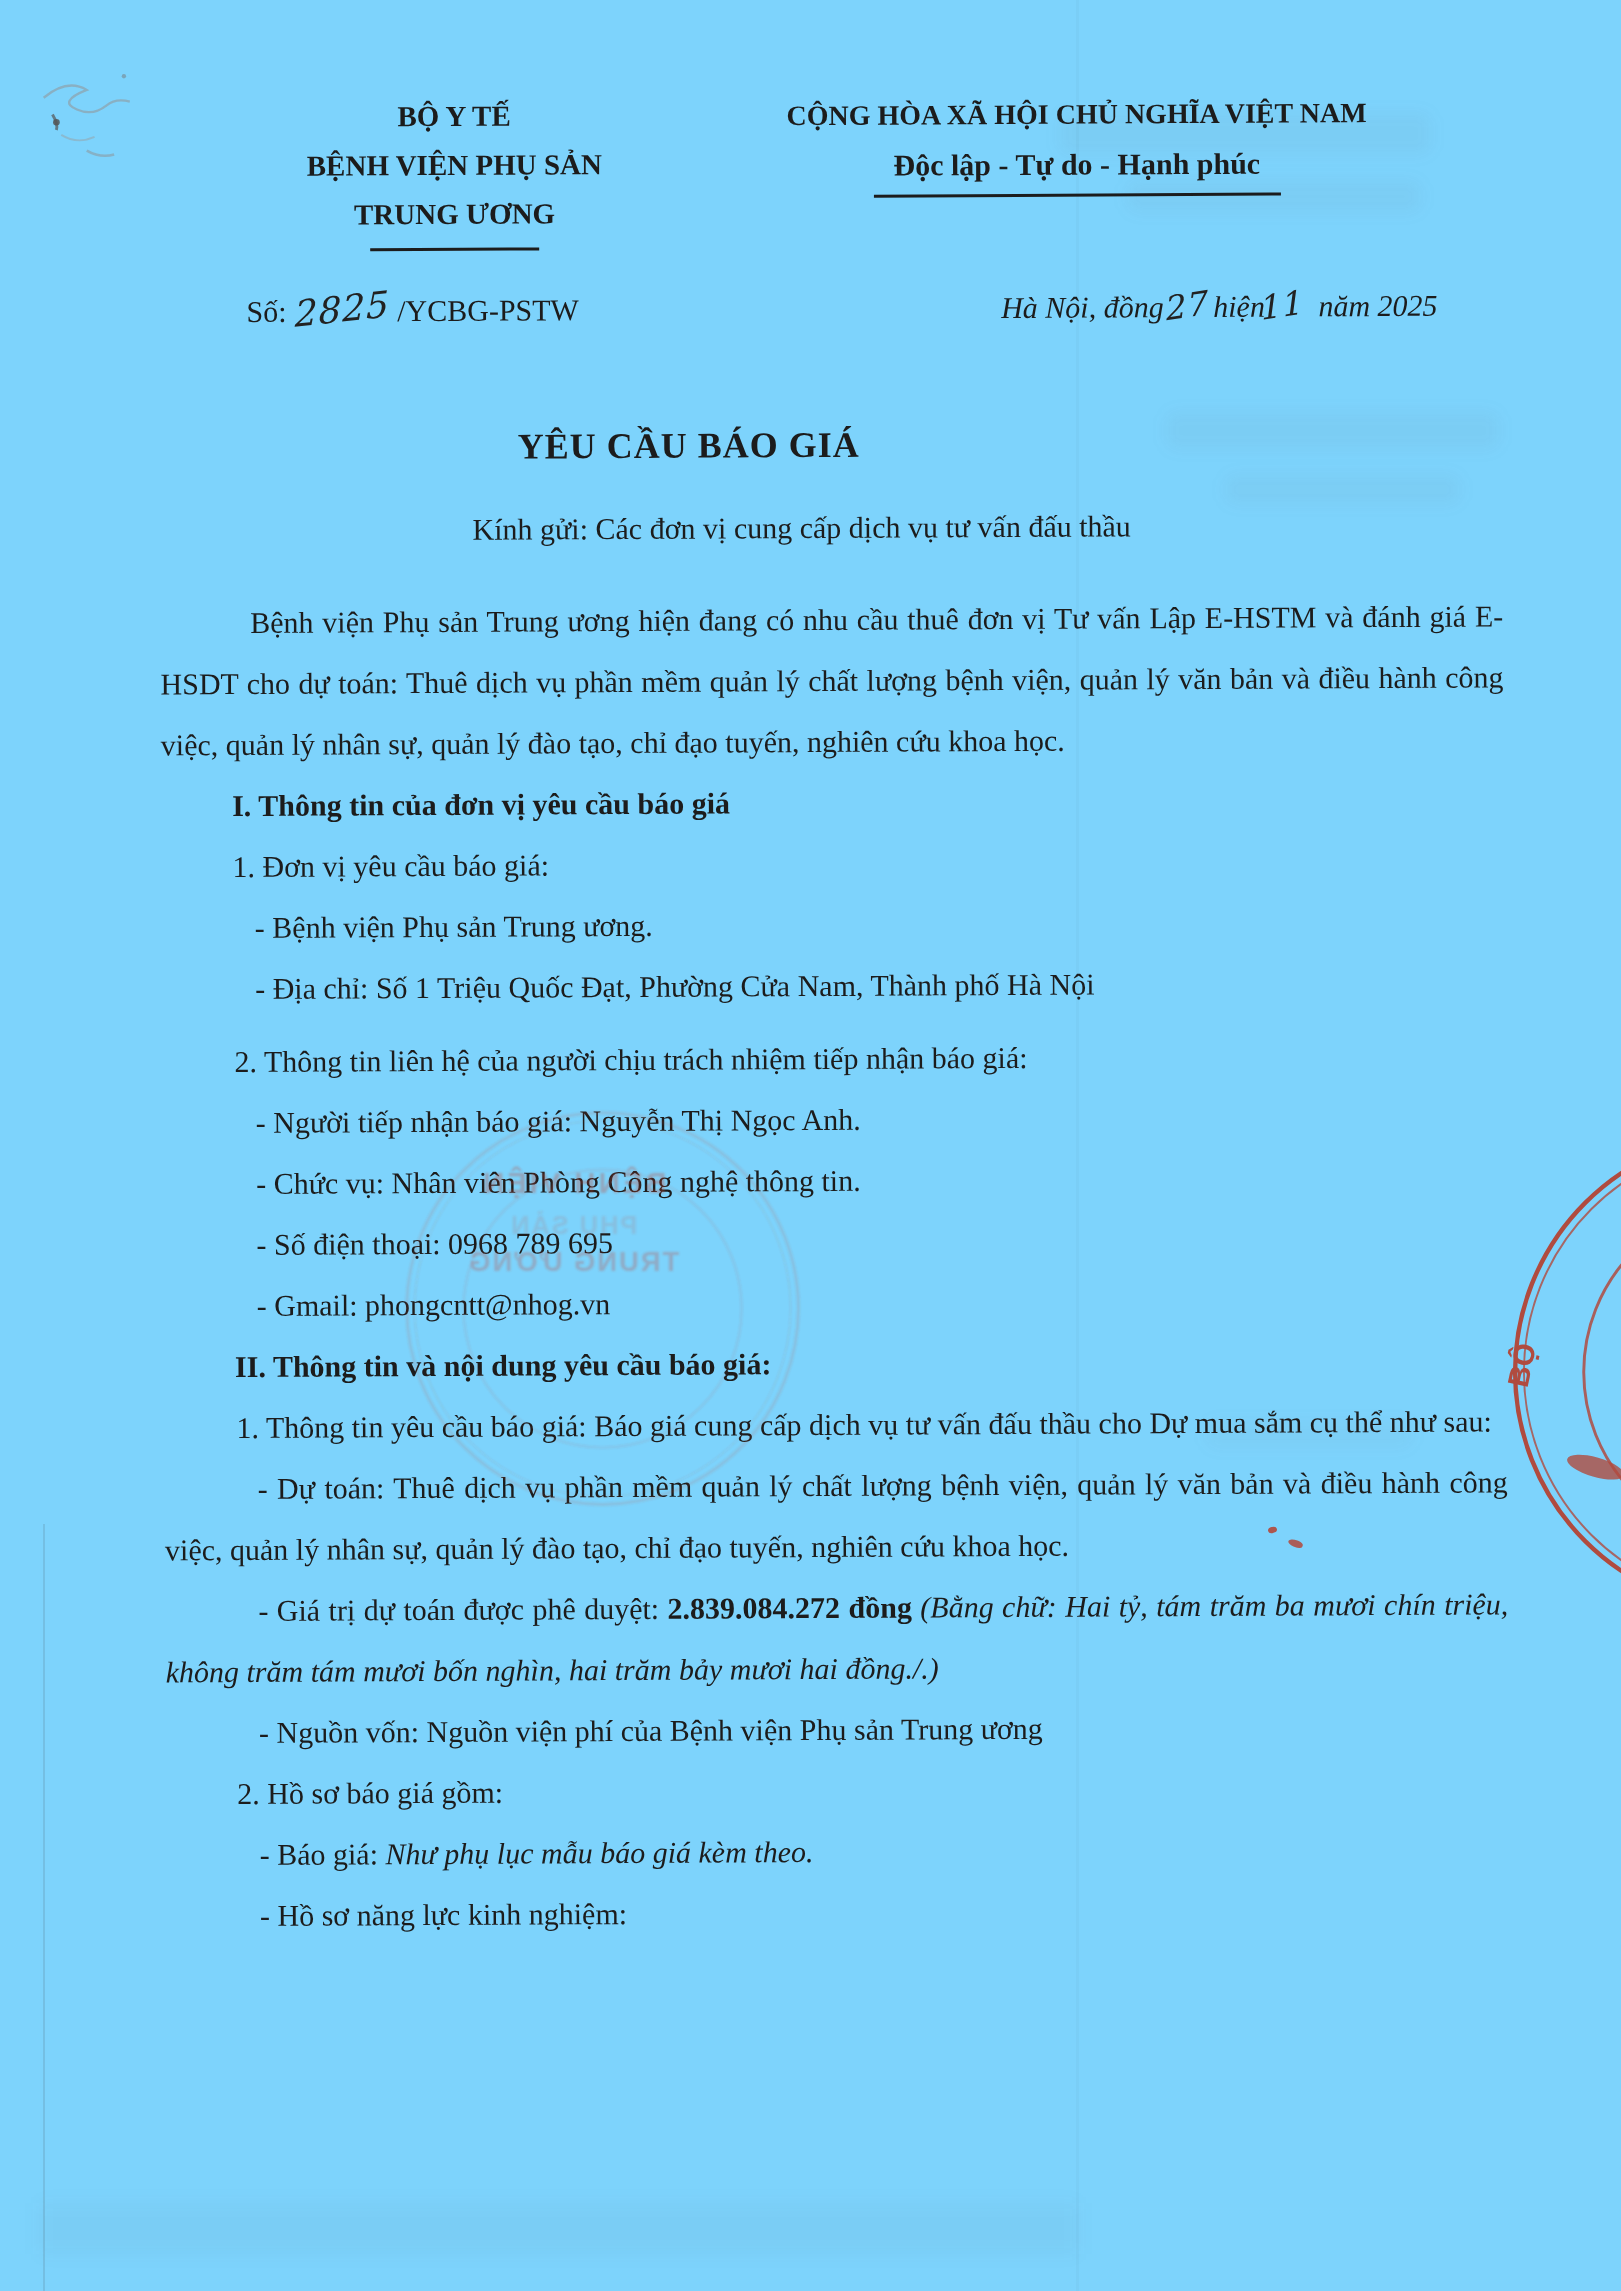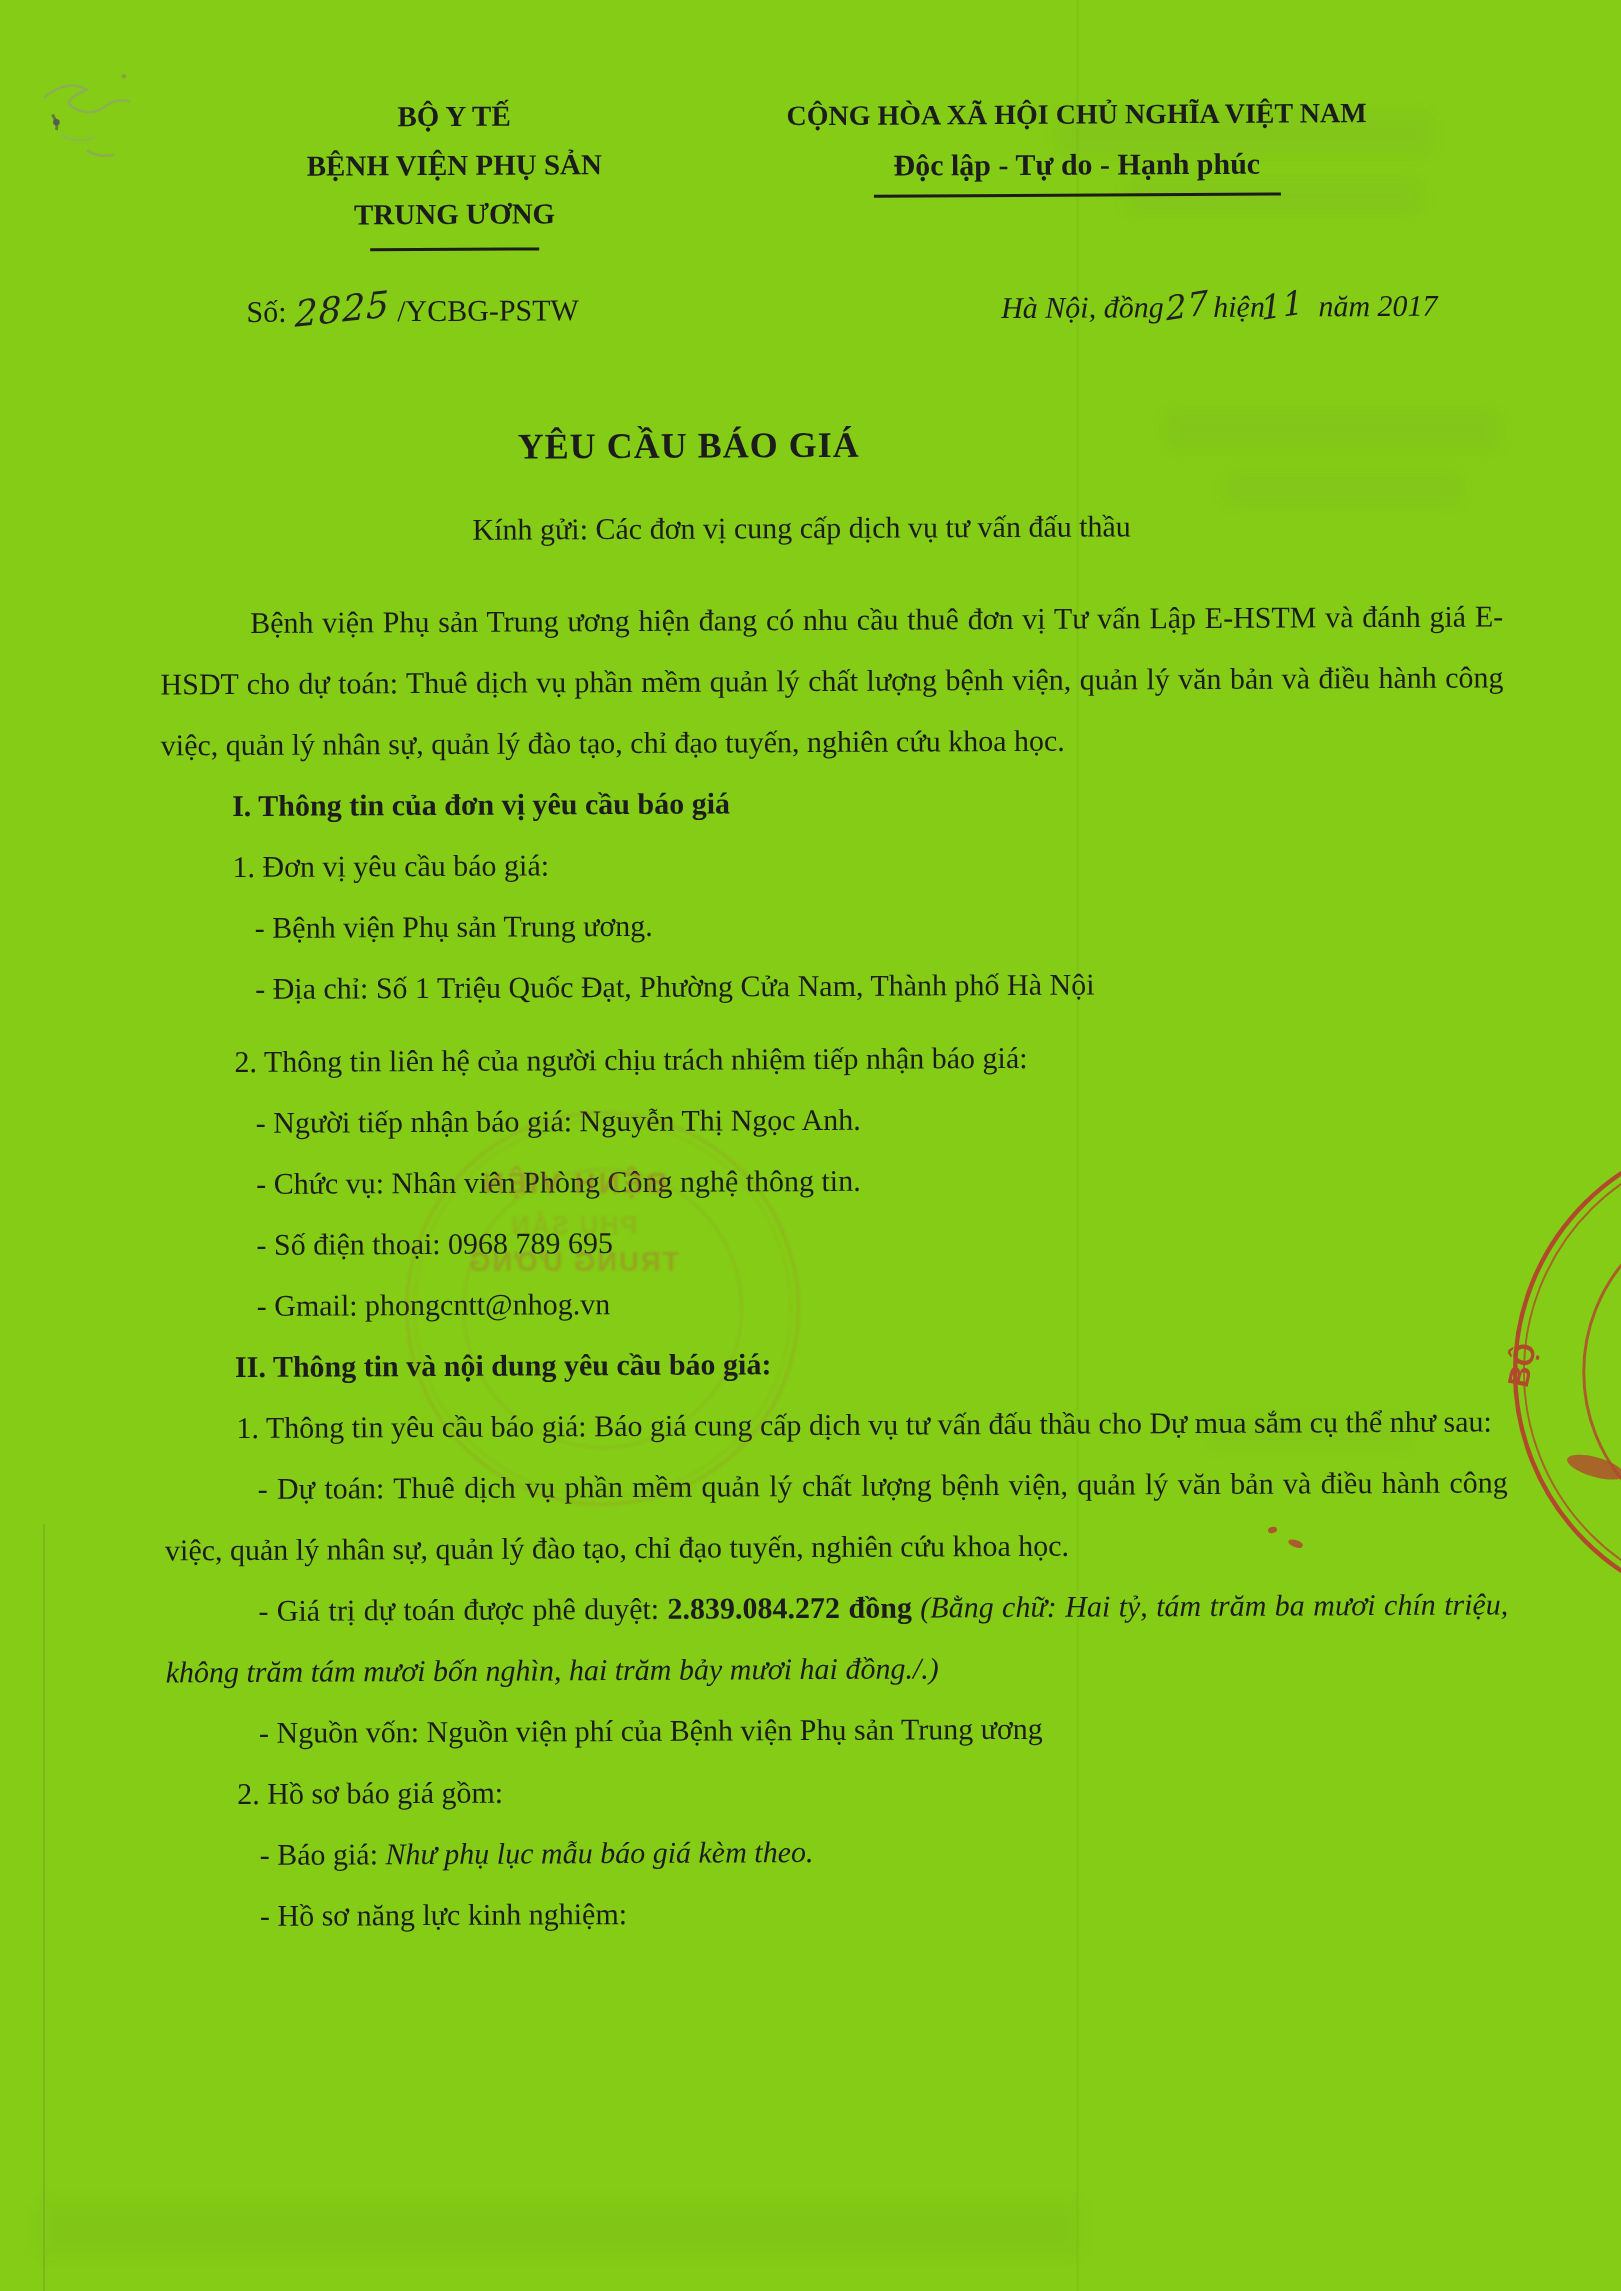--- a/index.html
+++ b/index.html
@@ -1,18 +1,18 @@
 <!DOCTYPE html>
 <html><head>
 <meta charset="utf-8">
 <style>
   html,body{margin:0;padding:0;background:#d9d9d9;}
   .page{
     position:relative;width:1621px;height:2292px;margin:0 auto;
-    background:#84cc16;overflow:hidden;
+    background:#7dd3fc;overflow:hidden;
     font-family:"Liberation Serif",serif;color:#1c1c1c;
   }
   .doc{
     position:absolute;left:0;top:0;width:1621px;
     padding:90px 116px 0 162px;box-sizing:border-box;
     transform:rotate(-0.3deg);
   }
   
   .hdr{display:flex;align-items:flex-start;}
   .h-left{width:593px;text-align:center;}
@@ -98,21 +98,21 @@
 
     <div class="meta-row">
       <div class="meta-left">
         <span>Số:</span>
         <span class="hw">2825</span>
         <span>/YCBG-PSTW</span>
       </div>
       <div class="meta-right">
         <span>Hà Nội, đồng</span><span class="hw hw-sm" style="margin-left:2px;">27</span>
         <span style="margin-left:-3.9px;">hiện</span><span class="hw hw-sm" style="margin-left:-3.9px;">11</span>
-        <span style="margin-left:5.9px;">năm 2017</span>
+        <span style="margin-left:5.9px;">năm 2025</span>
       </div>
     </div>
 
     <div class="title">YÊU CẦU BÁO GIÁ</div>
     <div class="recipient">Kính gửi: Các đơn vị cung cấp dịch vụ tư vấn đấu thầu</div>
 
     <div class="bodytxt">
       <div class="para">Bệnh viện Phụ sản Trung ương hiện đang có nhu cầu thuê đơn vị Tư vấn Lập E-HSTM và đánh giá E-HSDT cho dự toán: Thuê dịch vụ phần mềm quản lý chất lượng bệnh viện, quản lý văn bản và điều hành công việc, quản lý nhân sự, quản lý đào tạo, chỉ đạo tuyến, nghiên cứu khoa học.</div>
 
       <div class="h1">I. Thông tin của đơn vị yêu cầu báo giá</div>

